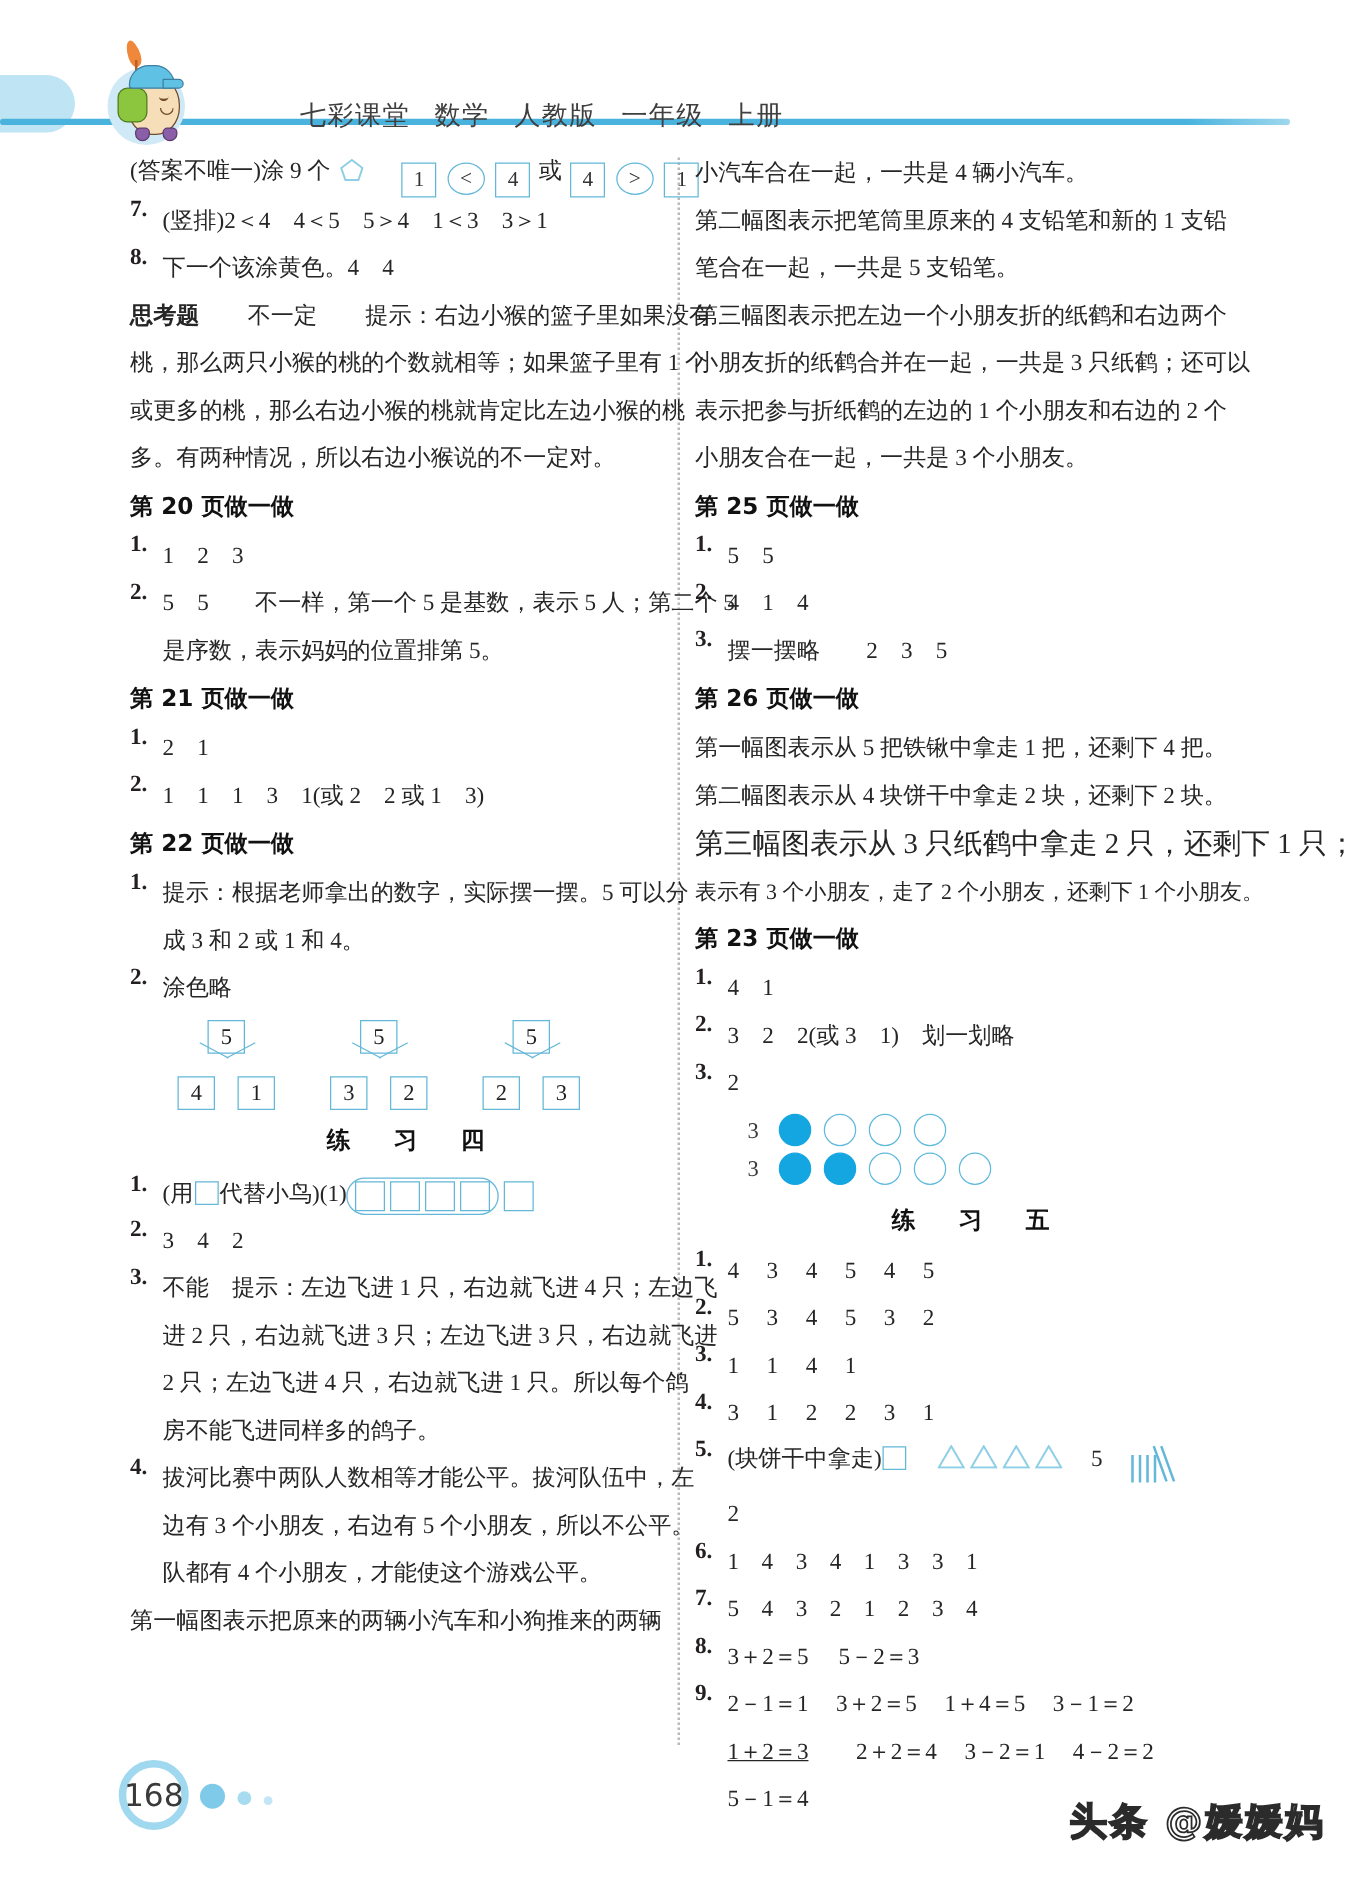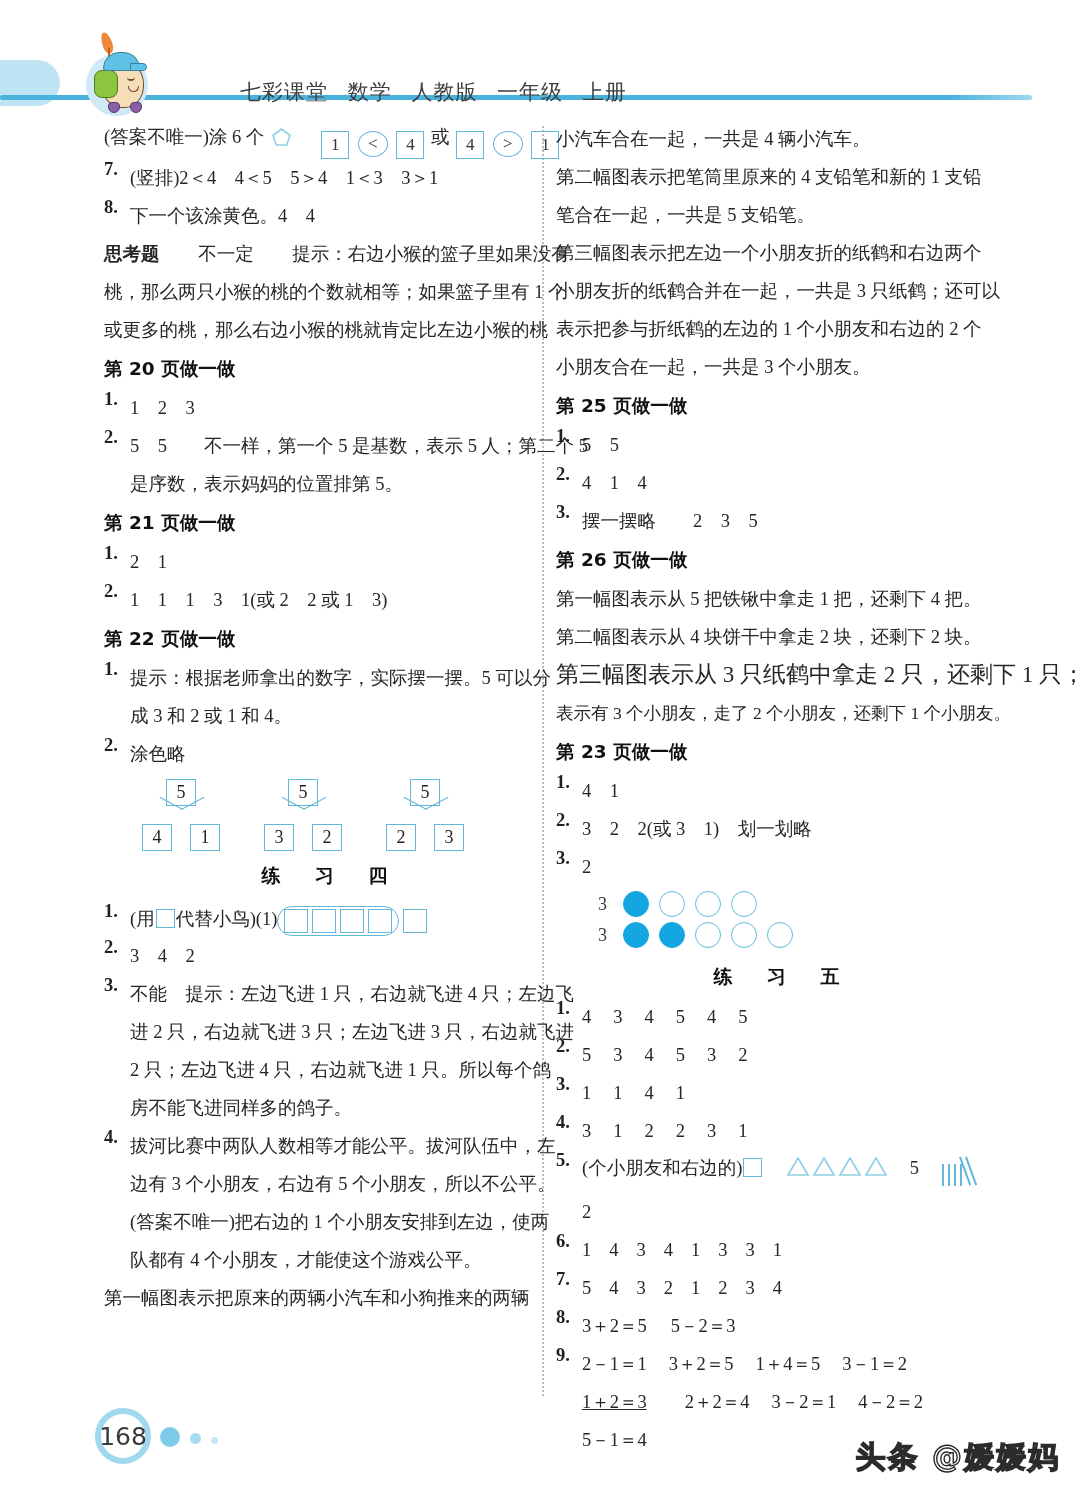--- a/index.html
+++ b/index.html
@@ -246,21 +246,21 @@
     <span>一年级</span>
     <span>上册</span>
   </div>
 </div>
 
 <div class="divider"></div>
 
 <div class="col col-left">
 
   <div class="ln" style="line-height:34px;">
-    <span>(答案不唯一)涂 6 个</span>
+    <span>(答案不唯一)涂 9 个</span>
     <span class="pent">
       <svg width="19" height="18" viewBox="0 0 19 18">
           <polygon points="9.5,1 18,7.4 14.7,17 4.3,17 1,7.4" fill="none" stroke="#8ecfe6" stroke-width="1.6"></polygon>
         </svg>
     </span>
     <span style="display:inline-block;width:16px;"></span>
     <span class="bx">1</span>
     <span class="circ-op">&lt;</span>
     <span class="bx">4</span>
     <span>或</span>
@@ -282,20 +282,21 @@
   <div class="para">
     <div class="ln">
       <b>思考题</b>
       <span class="gap"></span>
       <span>不一定</span>
       <span class="gap"></span>
       <span>提示：右边小猴的篮子里如果没有</span>
     </div>
     <div class="ln">桃，那么两只小猴的桃的个数就相等；如果篮子里有 1 个</div>
     <div class="ln">或更多的桃，那么右边小猴的桃就肯定比左边小猴的桃</div>
+    <div class="ln">多。有两种情况，所以右边小猴说的不一定对。</div>
   </div>
 
   <div class="secth">第 20 页做一做</div>
   <div class="row">
     <span class="qnum">1.</span>
     <span class="qbody ln">1　2　3</span>
   </div>
   <div class="row">
     <span class="qnum">2.</span>
     <span class="qbody">
@@ -383,21 +384,20 @@
       <div class="ln">2 只；左边飞进 4 只，右边就飞进 1 只。所以每个鸽</div>
       <div class="ln">房不能飞进同样多的鸽子。</div>
     </span>
   </div>
 
   <div class="row">
     <span class="qnum">4.</span>
     <span class="qbody">
       <div class="ln">拔河比赛中两队人数相等才能公平。拔河队伍中，左</div>
       <div class="ln">边有 3 个小朋友，右边有 5 个小朋友，所以不公平。</div>
-      <div class="ln">(答案不唯一)把右边的 1 个小朋友安排到左边，使两</div>
       <div class="ln">队都有 4 个小朋友，才能使这个游戏公平。</div>
     </span>
   </div>
 
   <div class="ln">第一幅图表示把原来的两辆小汽车和小狗推来的两辆</div>
 </div>
 
 <div class="col col-right">
 
   <div class="para">
@@ -484,21 +484,21 @@
     <span class="qnum">4.</span>
     <span class="qbody ln nums">
       <span>3</span><span>1</span><span>2</span><span>2</span><span>3</span><span>1</span>
     </span>
   </div>
 
   <div class="row">
     <span class="qnum">5.</span>
     <span class="qbody">
       <div class="ln" style="line-height:36px;">
-        <span>(个小朋友和右边的)</span><span class="bx-sm"></span>
+        <span>(块饼干中拿走)</span><span class="bx-sm"></span>
         <span style="display:inline-block;width:12px;"></span>
         <span class="tri"><svg width="22" height="19">
               <polygon points="11,1 21,18 1,18" fill="none" stroke="#8ecfe6" stroke-width="1.6"></polygon>
             </svg></span><span class="tri"><svg width="22" height="19">
               <polygon points="11,1 21,18 1,18" fill="none" stroke="#8ecfe6" stroke-width="1.6"></polygon>
             </svg></span><span class="tri"><svg width="22" height="19">
               <polygon points="11,1 21,18 1,18" fill="none" stroke="#8ecfe6" stroke-width="1.6"></polygon>
             </svg></span><span class="tri"><svg width="22" height="19">
               <polygon points="11,1 21,18 1,18" fill="none" stroke="#8ecfe6" stroke-width="1.6"></polygon>
             </svg></span>

